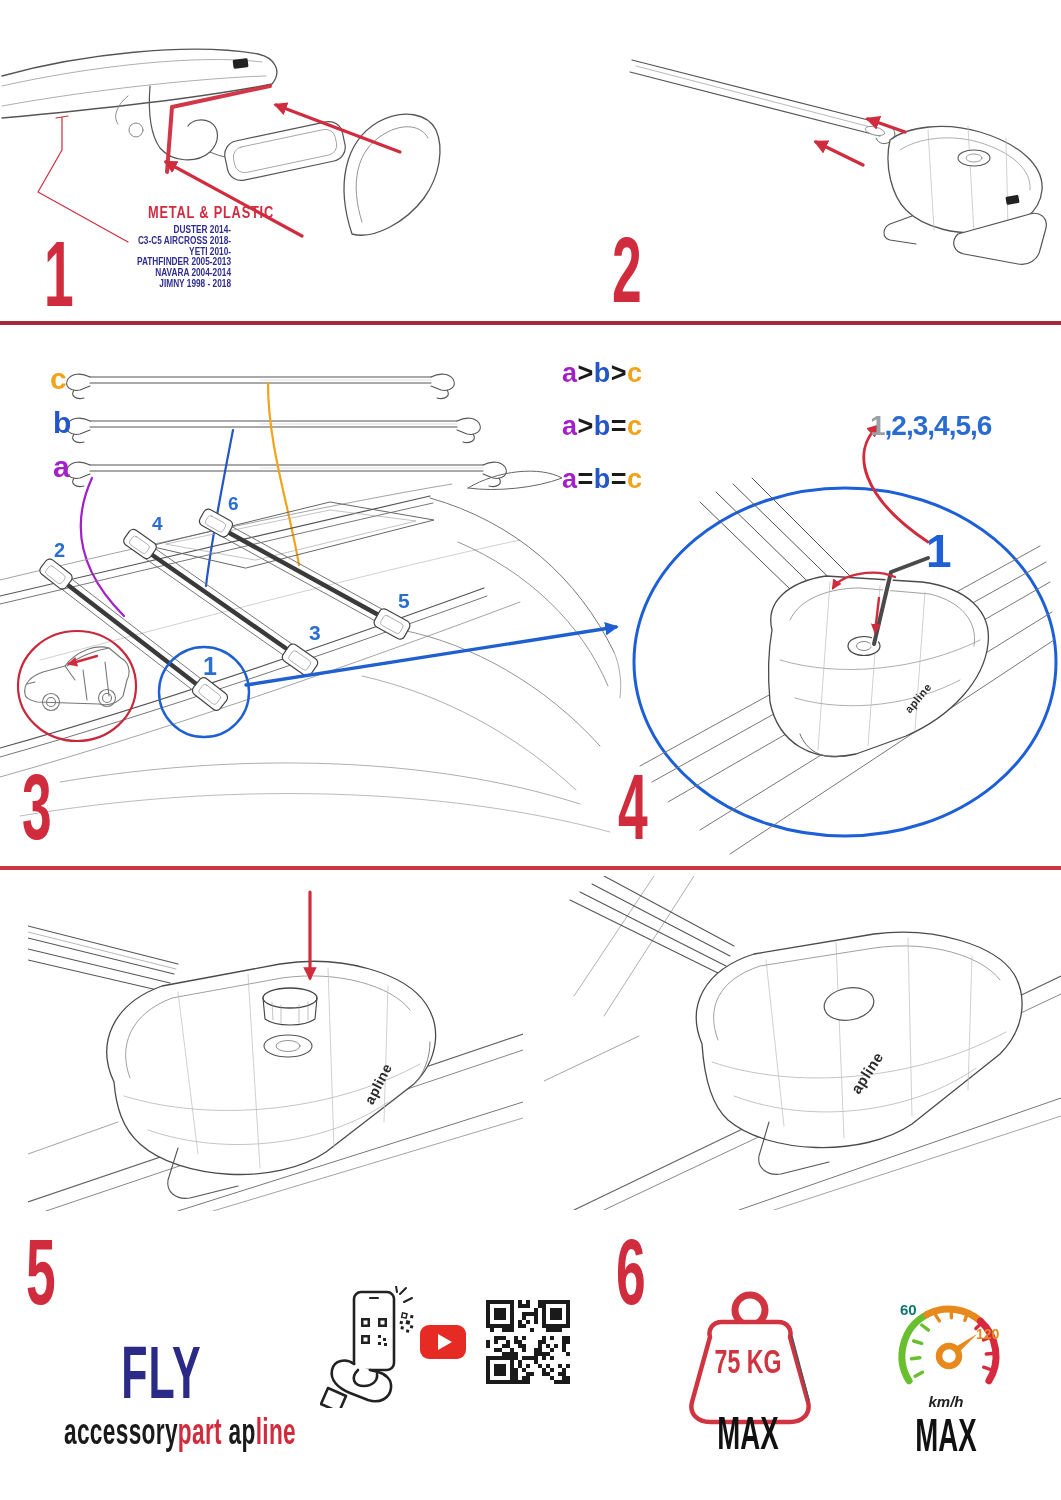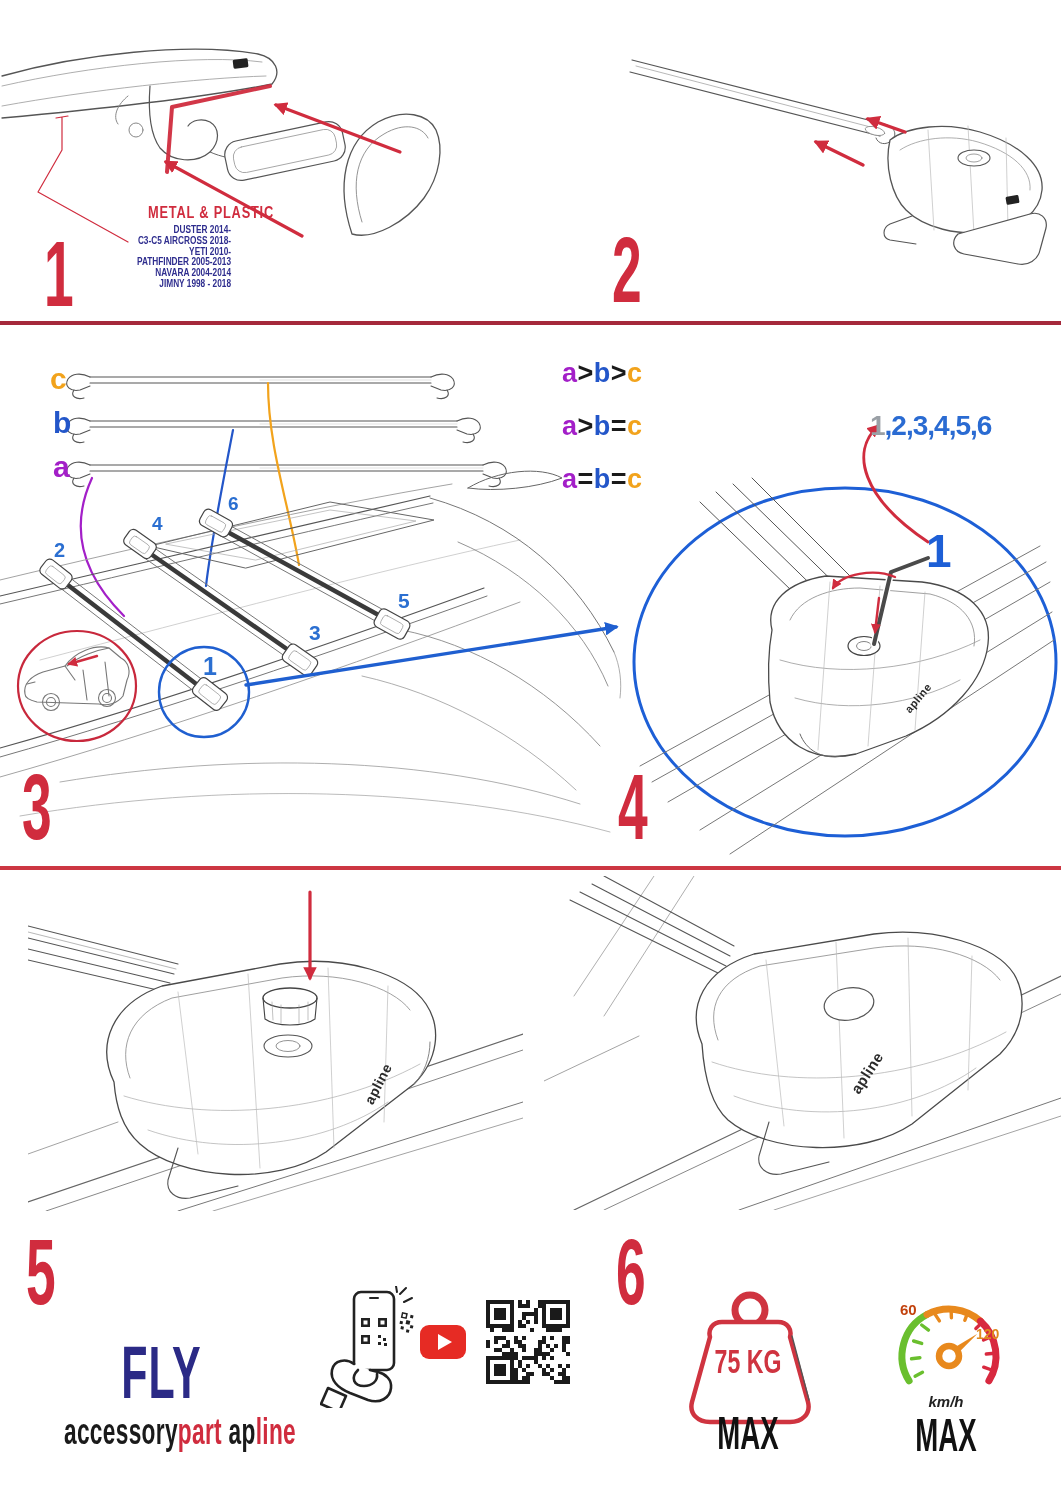--- a/index.html
+++ b/index.html
@@ -40,21 +40,21 @@
              transform:scaleX(.63);transform-origin:0 0;white-space:nowrap;letter-spacing:.5px;}
   .b-dark{color:#1a1a1a;} .b-red{color:#d02c3e;}
   .badge-val{position:absolute;left:688px;top:1344px;width:120px;text-align:center;color:#cf3440;
              font-weight:700;font-size:34px;line-height:1;transform:scaleX(.68);transform-origin:50% 0;white-space:nowrap;}
   .maxw{position:absolute;left:688px;top:1410px;width:120px;text-align:center;color:#111;
         font-weight:700;font-size:46px;line-height:1;transform:scaleX(.6);transform-origin:50% 0;}
   .maxs{position:absolute;left:886px;top:1412px;width:120px;text-align:center;color:#111;
         font-weight:700;font-size:46px;line-height:1;transform:scaleX(.6);transform-origin:50% 0;}
   .kmh{position:absolute;left:886px;top:1394px;width:120px;text-align:center;color:#222;
        font-weight:600;font-size:15px;line-height:1;font-style:italic;}
-  .sp60{position:absolute;left:900px;top:1302px;color:#c2410c;font-weight:700;font-size:15px;line-height:1;}
+  .sp60{position:absolute;left:900px;top:1302px;color:#0f766e;font-weight:700;font-size:15px;line-height:1;}
   .sp120{position:absolute;left:976px;top:1327px;color:#e08a1e;font-weight:700;font-size:14px;line-height:1;}
 </style>
 </head>
 <body>
 
 <div class="page">
 
   <svg class="abs" style="left:0;top:26px" width="450" height="235" viewBox="0 0 450 235" fill="none" stroke-linecap="round" stroke-linejoin="round">
     <defs>
       <marker id="ar1" viewBox="0 0 10 10" refX="8" refY="5" markerWidth="4.2" markerHeight="4.2" orient="auto-start-reverse">

